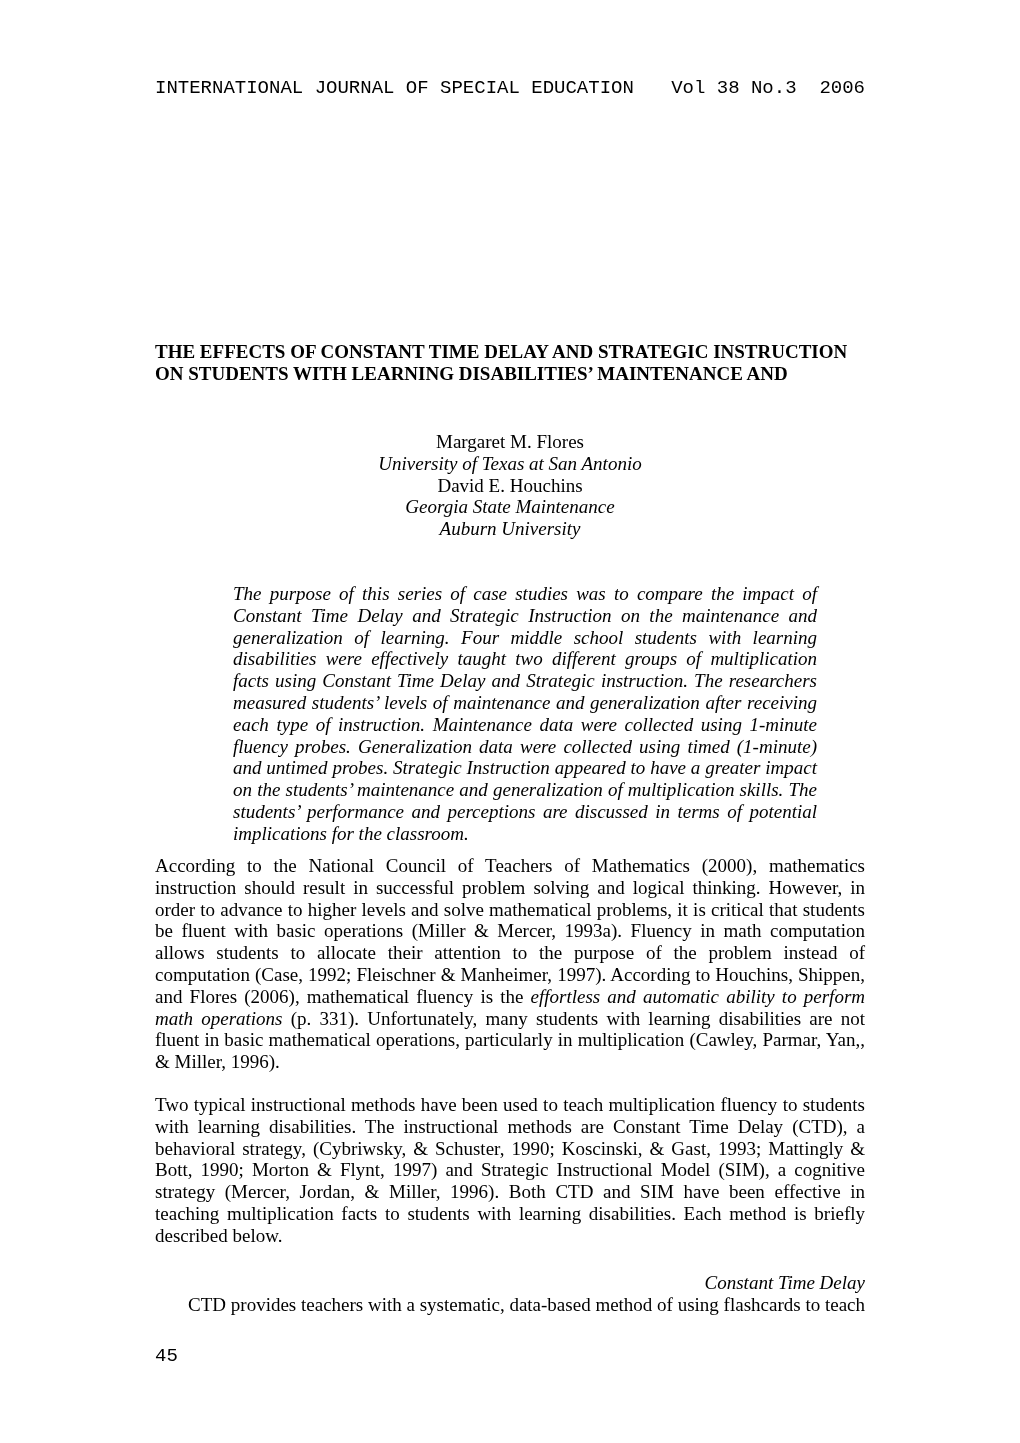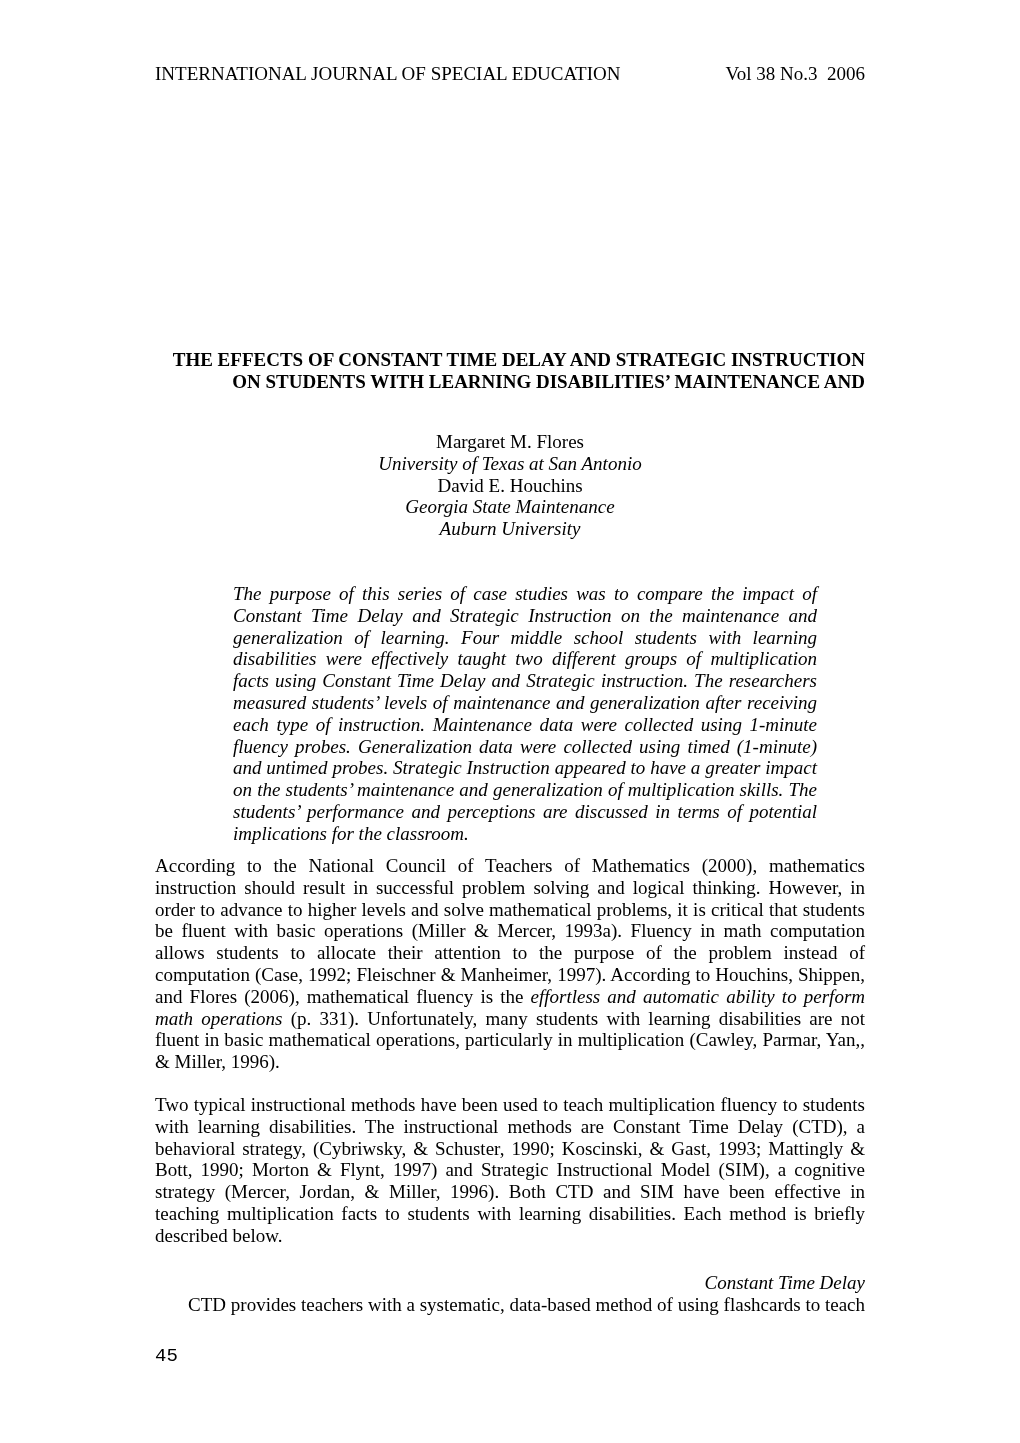--- a/index.html
+++ b/index.html
@@ -21,33 +21,33 @@
     background: #ffffff;
   }
   .block {
     position: absolute;
     left: 155px;
     width: 710px;
     font-size: 19px;
     line-height: 21.8px;
   }
   .running-header {
-    top: 63px;
+    top: 78px;
     display: flex;
     justify-content: space-between;
     align-items: flex-start;
+    font-family: Liberation Mono, monospace;
   }
   .running-header .issue-info {
     white-space: pre;
   }
   .article-title {
     top: 341px;
-    text-align: right;
+    text-align: left;
     font-weight: bold;
-    margin-top: 8px;
   }
   .authors {
     top: 431px;
     text-align: center;
   }
   .author-name { font-weight: normal; }
   .author-affiliation { font-style: italic; }
   .abstract {
     top: 583px;
     left: 233px;

